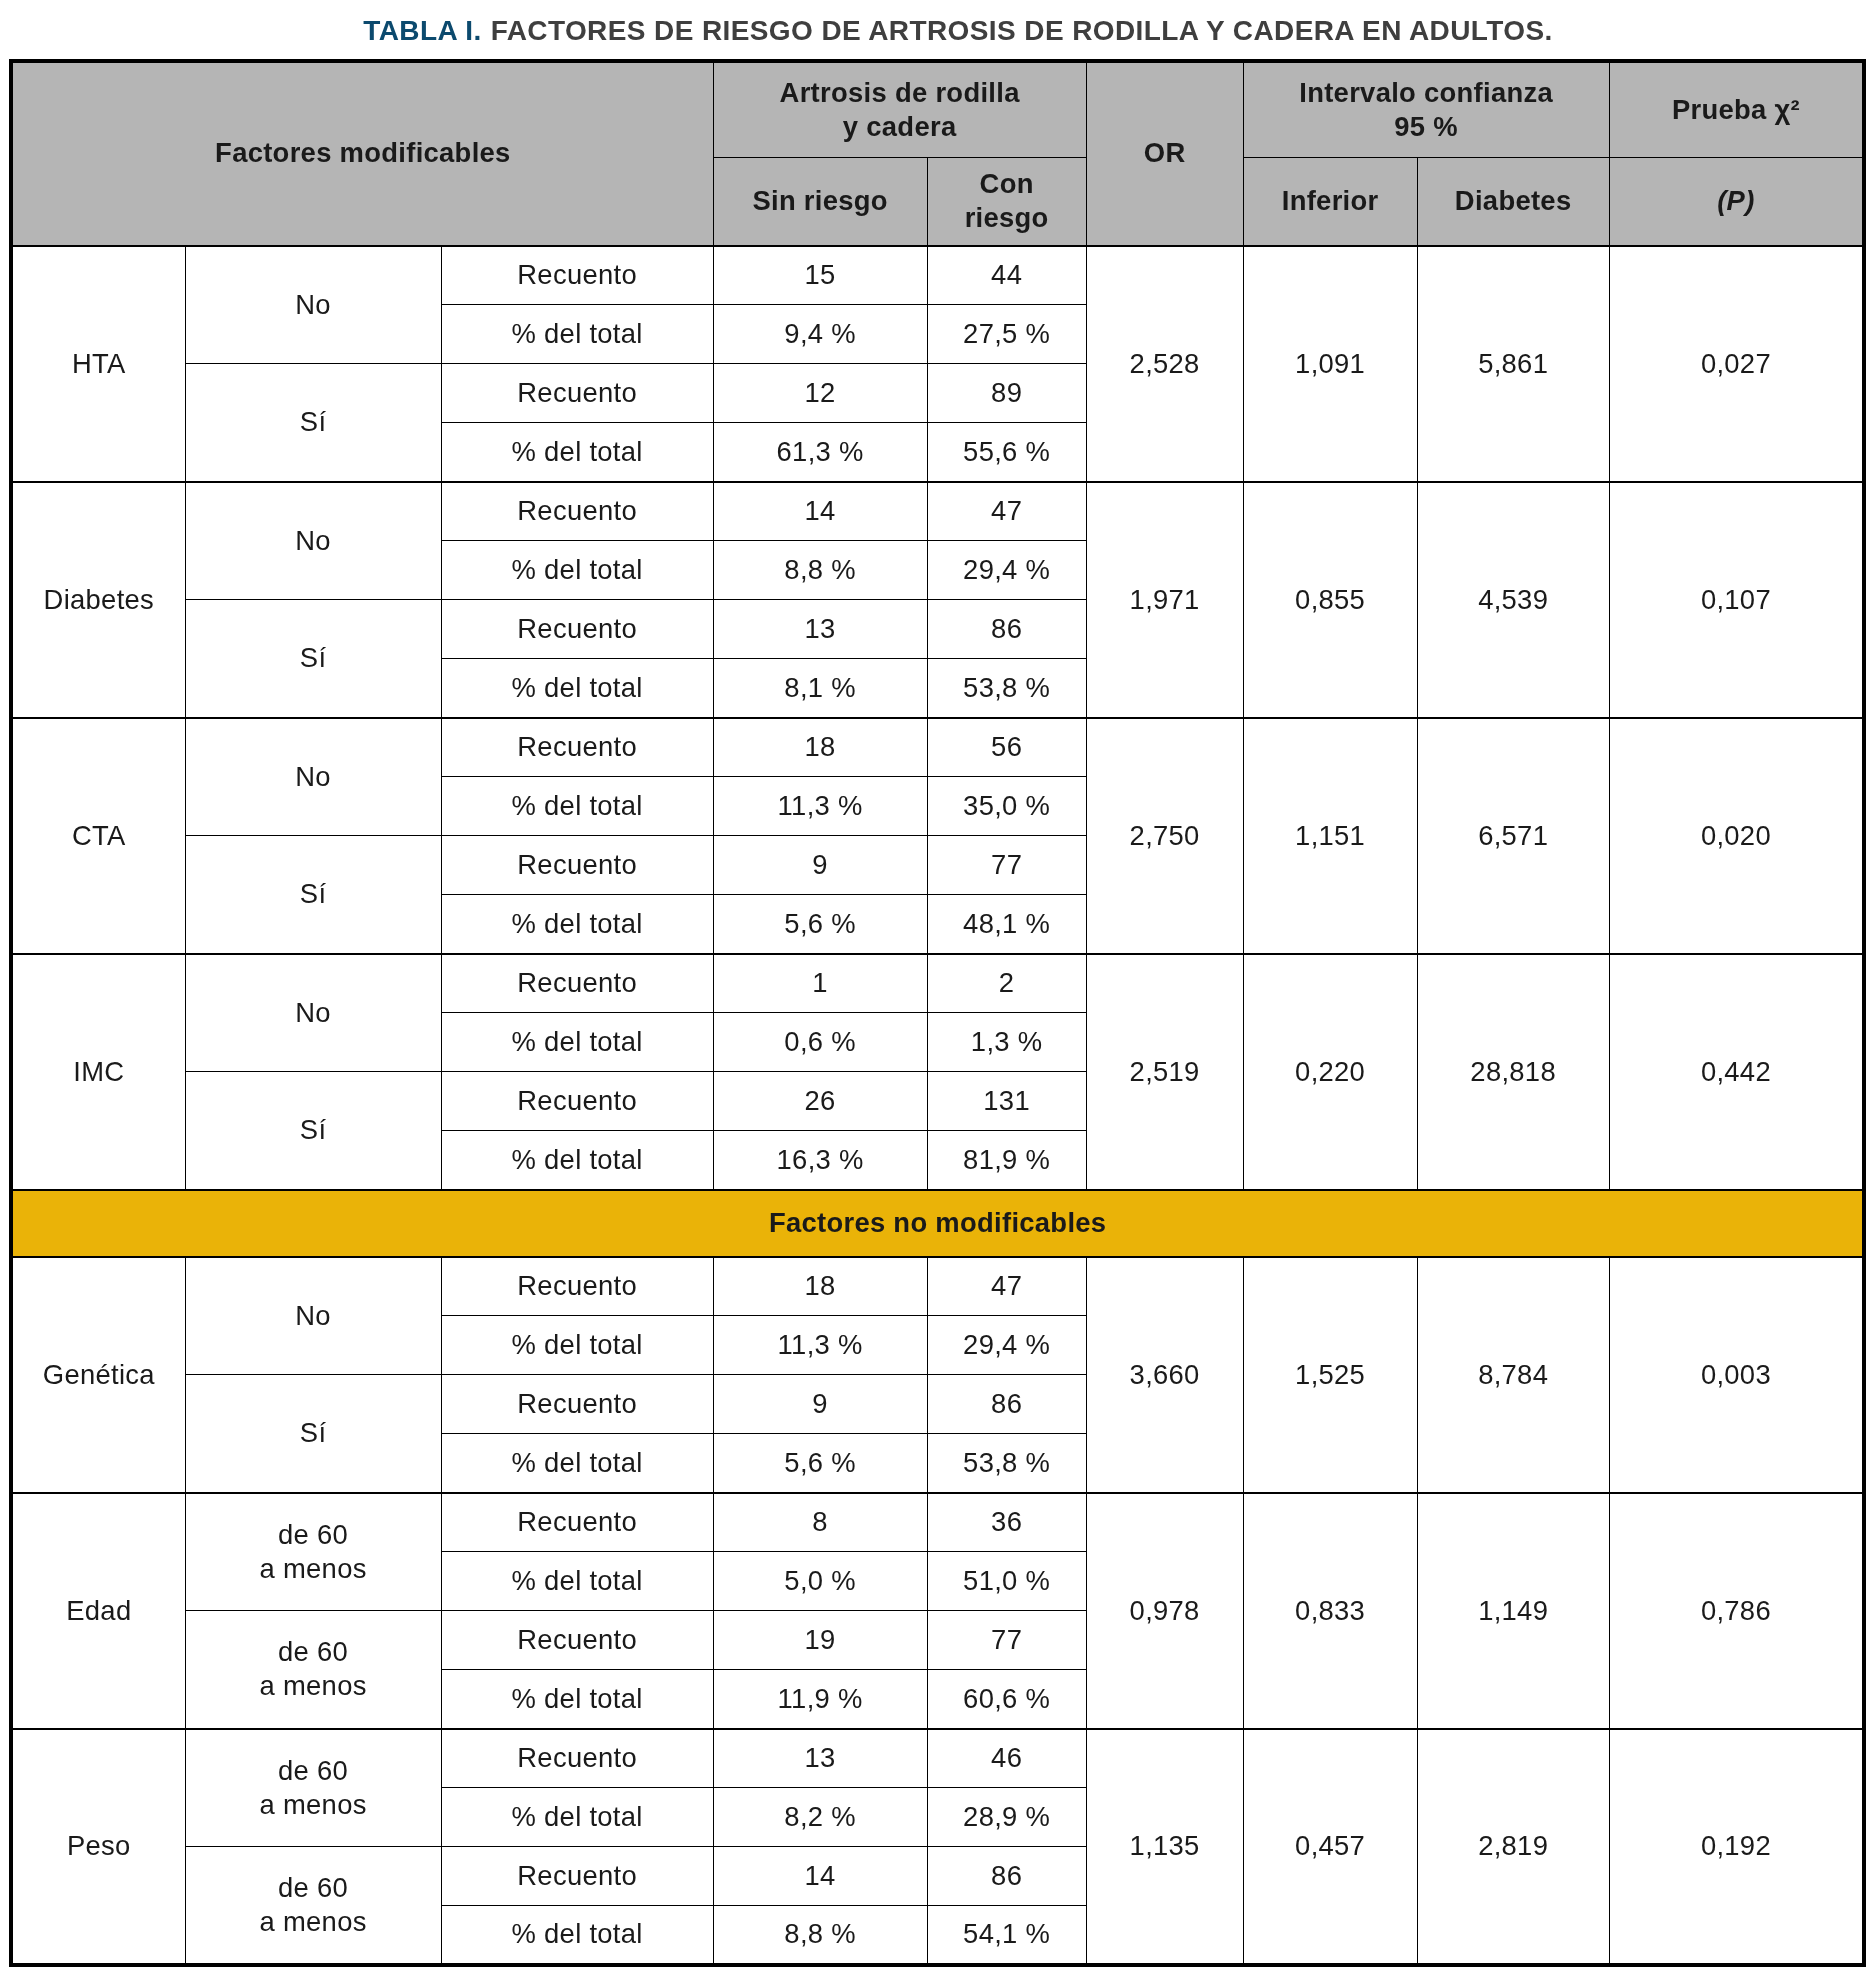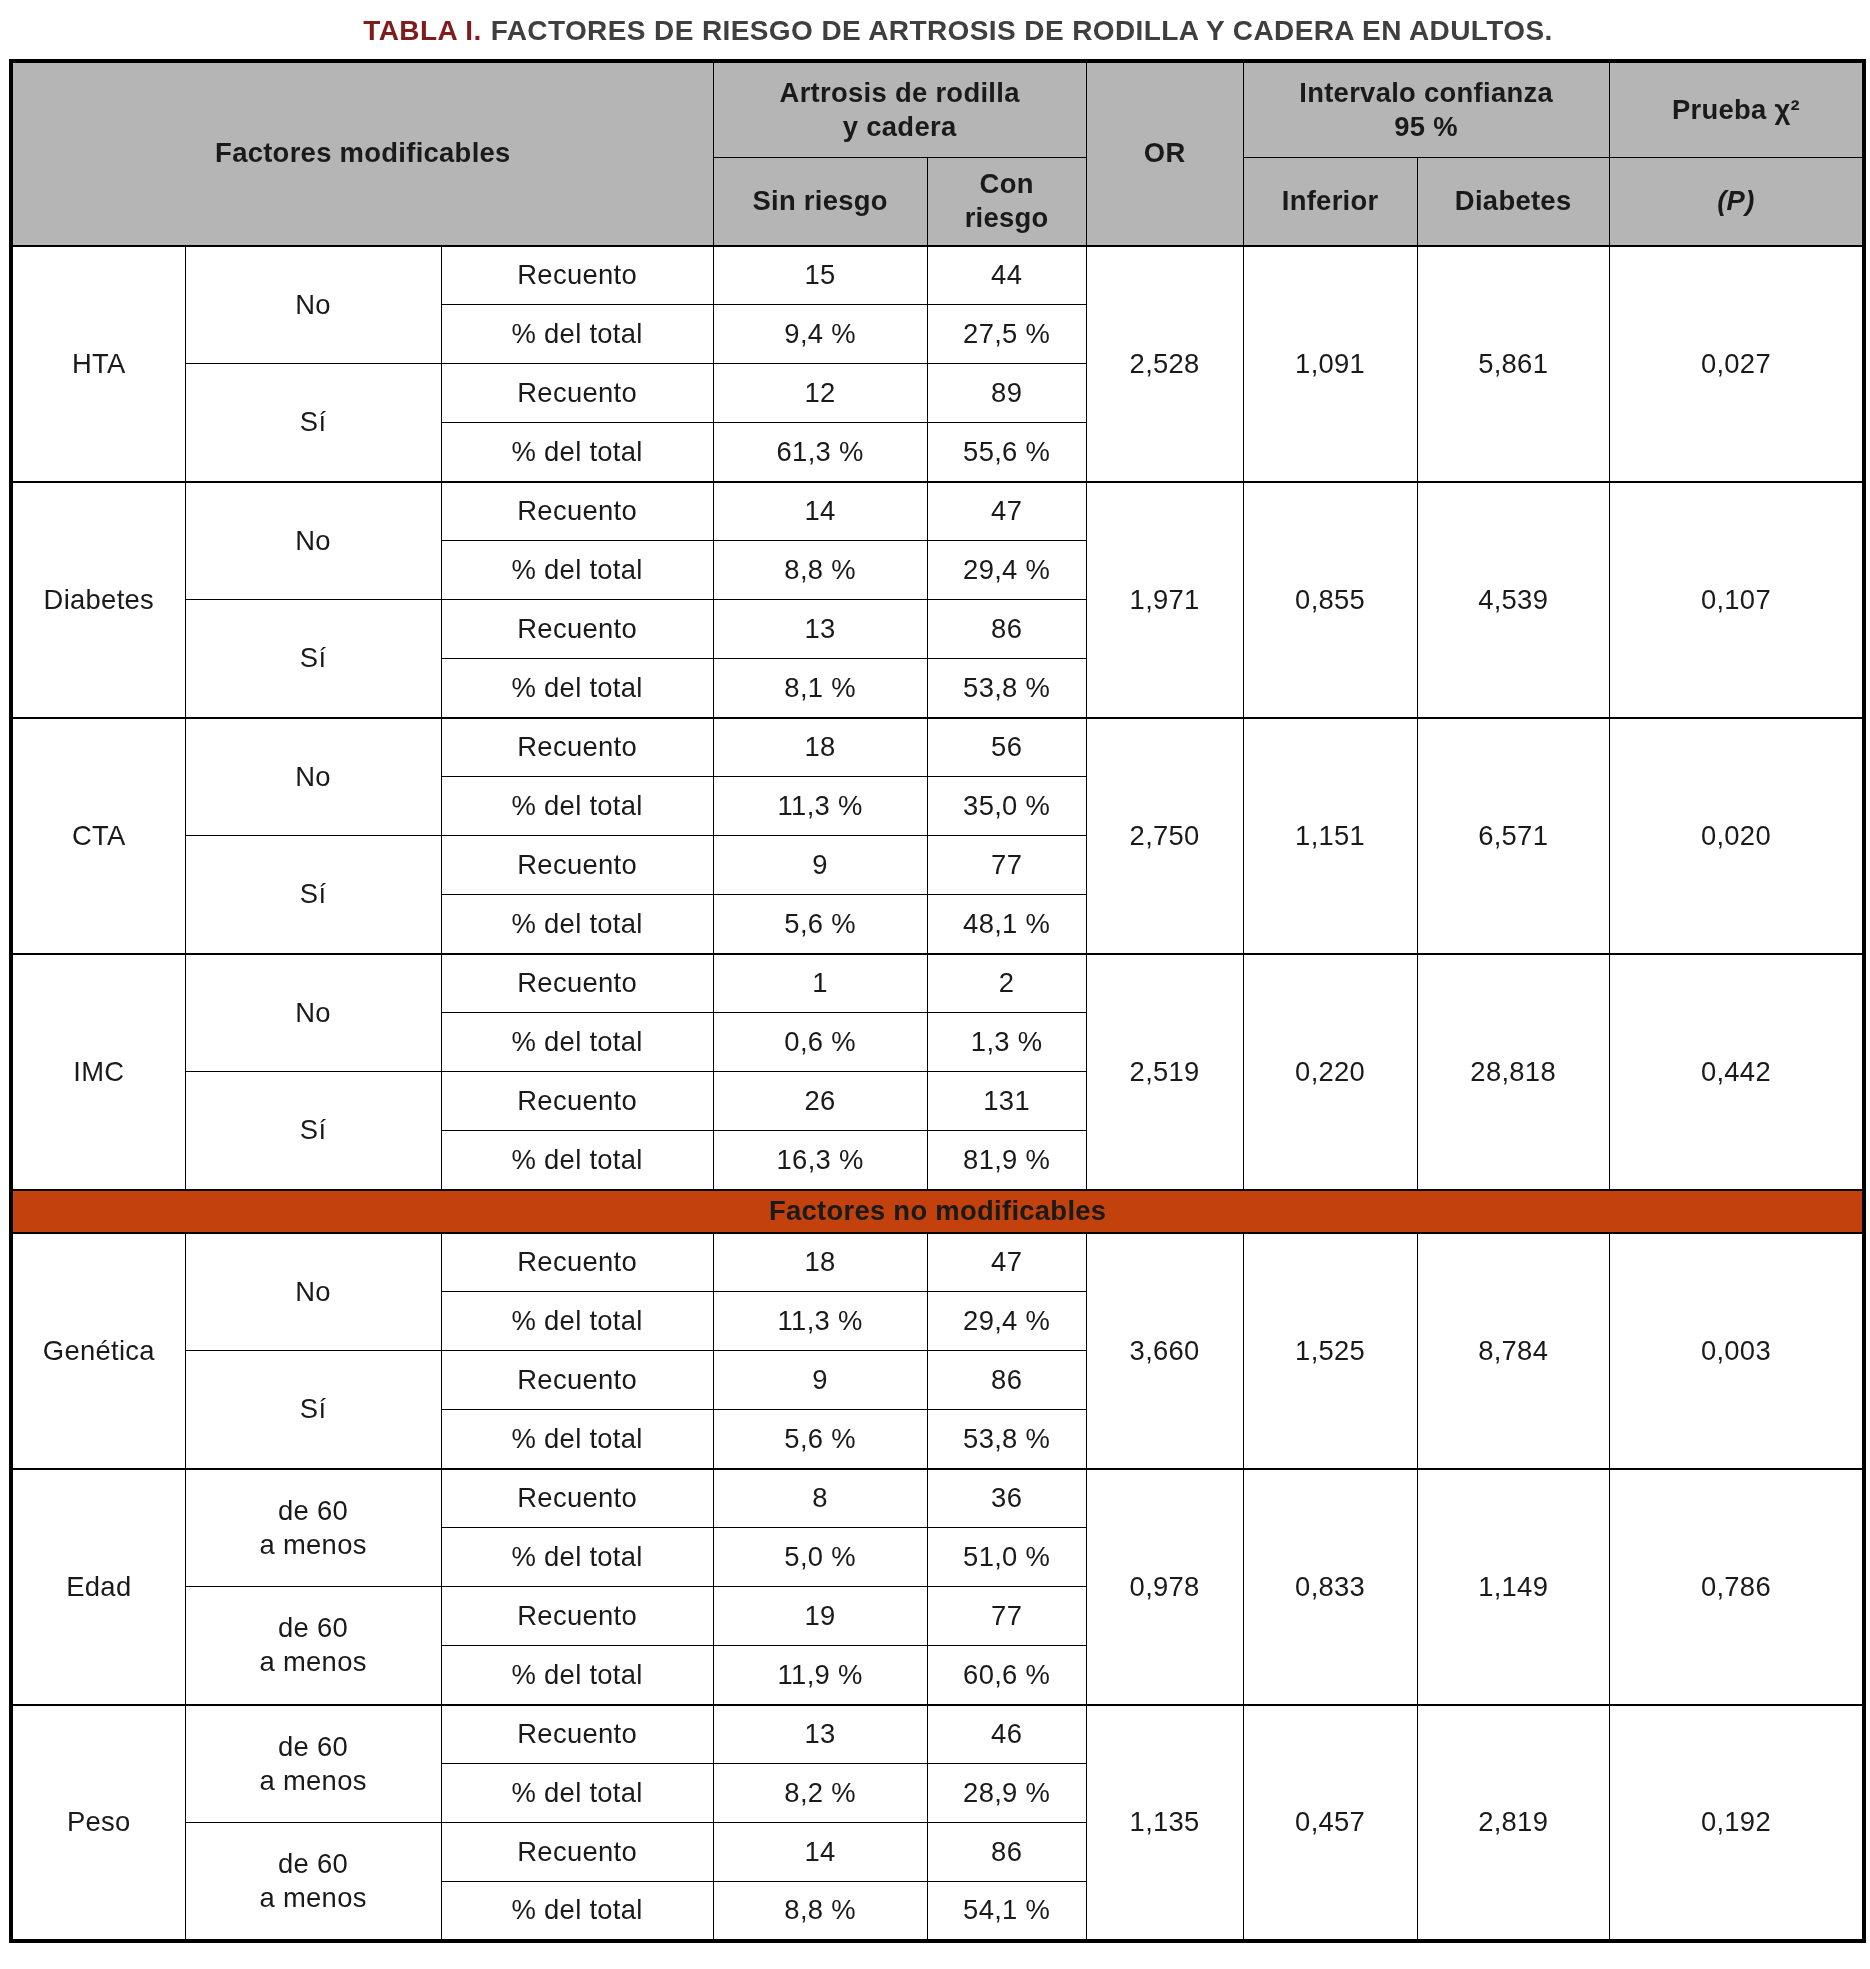--- a/index.html
+++ b/index.html
@@ -13,21 +13,21 @@
   .page { padding: 0 9.1px 7.3px 9.1px; }
 
   .title {
     text-align: center;
     font-weight: bold;
     font-size: 28px;
     color: #3f3f3f;
     padding: 14.6px 0 12px 0;
     letter-spacing: 0.4px;
   }
-  .title-label { color: #7f1d1d; padding-right: 9.1px; margin-left: 46px; }
+  .title-label { color: #0c4a6e; padding-right: 9.1px; margin-left: 46px; }
 
   table {
     border-collapse: collapse;
     table-layout: fixed;
     width: 1852px;
     border: 4.6px solid #000;
   }
   th, td {
     border: 1.8px solid #000;
     text-align: center;
@@ -44,25 +44,25 @@
     line-height: 1.25;
   }
   thead tr.h1 th { height: 97px; }
   thead tr.h2 th { height: 88px; }
   thead { border-bottom: 2.7px solid #000; }
 
   tbody td { height: 59px; background: #ffffff; }
   tr.group-start > td { border-top: 2.7px solid #000; }
 
   tr.section-row > td {
-    background: #c2410c;
+    background: #eab308;
     font-weight: bold;
     border-top: 2.7px solid #000;
     border-bottom: 2.7px solid #000;
-    height: 43px;
+    height: 67px;
   }
 
   td.level { white-space: pre-line; line-height: 1.25; }
   th.p-header { font-style: italic; }
 </style>
 </head>
 <body>
 
 <div class="page">
 

